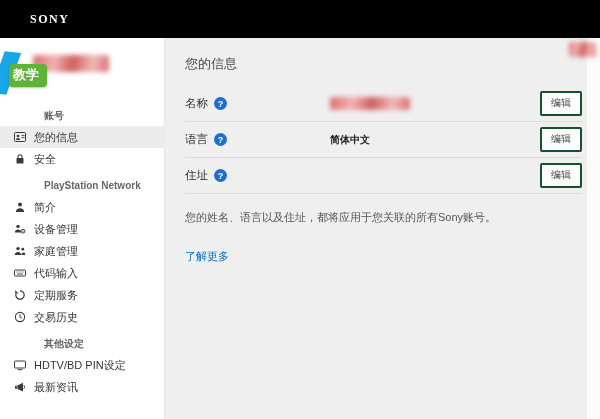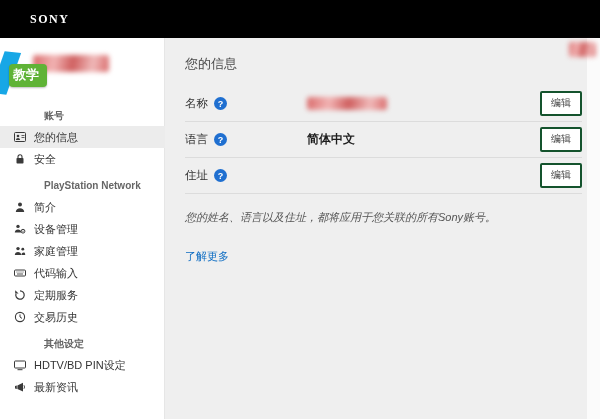--- a/index.html
+++ b/index.html
@@ -28,24 +28,24 @@
 
   
   .main { flex: 1; background: #efefef; position: relative; padding: 0 18px 0 20px; }
   .scroll-strip { position: absolute; right: 0; top: 0; width: 13px; height: 100%; background: #fbfbfb; }
   .redact-avatar { position: absolute; right: 4px; top: 4px; width: 27px; height: 15px; z-index: 2; }
   .main-title { padding-top: 18px; font-size: 13px; color: #4a4a4a; line-height: 16px; }
   .rows { margin-top: 14px; }
   .row { display: flex; align-items: center; height: 36px; border-bottom: 1px solid #dcdcdc; }
   .row-label { display: flex; align-items: center; gap: 6px; width: 122px; flex: none; font-size: 11.5px; color: #333; }
   .help-badge { width: 13px; height: 13px; border-radius: 50%; background: #1f6fd0; color: #fff; font-size: 9px; font-weight: bold; display: flex; align-items: center; justify-content: center; cursor: pointer; }
-  .row-value { flex: 1; font-size: 12px; font-weight: bold; color: #1d1d1d; display: flex; align-items: center; }
+  .row-value { flex: 1; font-size: 10px; font-weight: bold; color: #1d1d1d; display: flex; align-items: center; margin-left: 23px; }
   .redact-value { width: 80px; height: 13px; }
   .edit-btn { flex: none; background: #fff; border: 2px solid #14532d; border-radius: 2px; font-size: 10px; color: #444; padding: 3px 9px 4px 9px; cursor: pointer; font-family: "Liberation Sans", sans-serif; }
-  .note { margin-top: 16px; font-size: 11px; color: #555; line-height: 15px; font-style: italic; }
+  .note { margin-top: 16px; font-size: 11px; color: #555; line-height: 15px; }
   .learn-more { display: inline-block; margin-top: 24px; font-size: 11px; color: #0b6bc2; text-decoration: none; cursor: pointer; }
 </style>
 </head>
 <body>
 
 <div class="topbar">
   <span class="logo">SONY</span>
 </div>
 
 <div class="layout">

